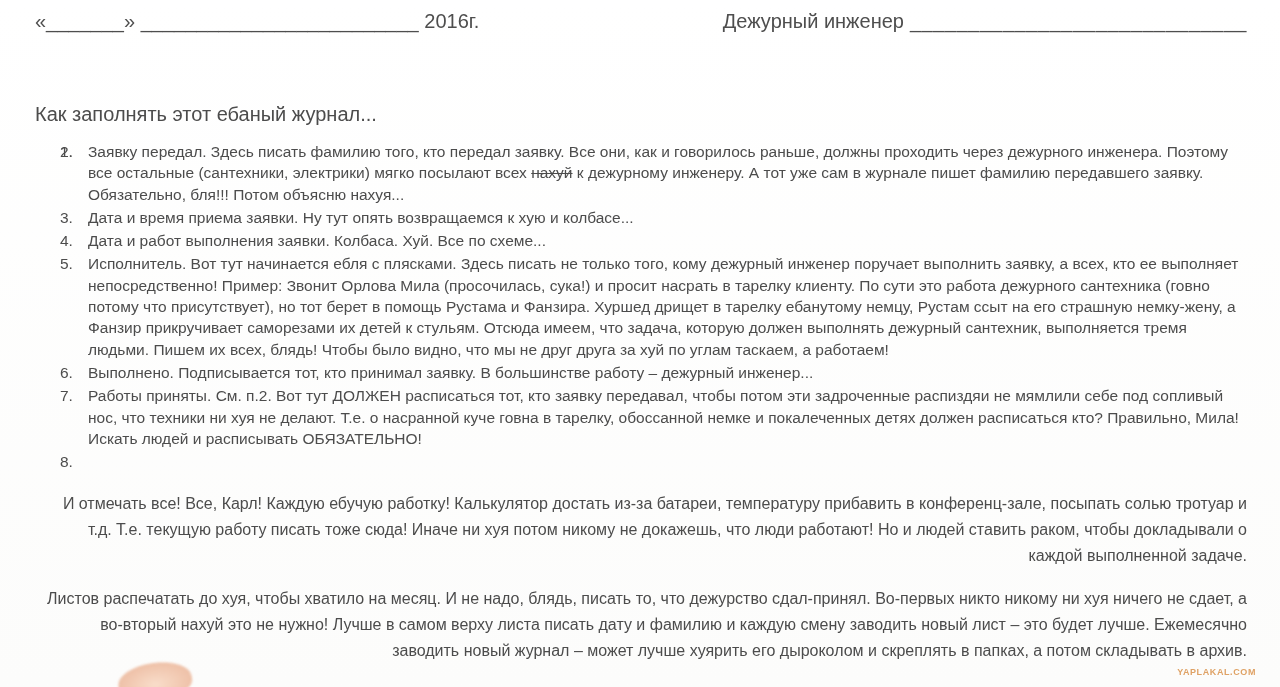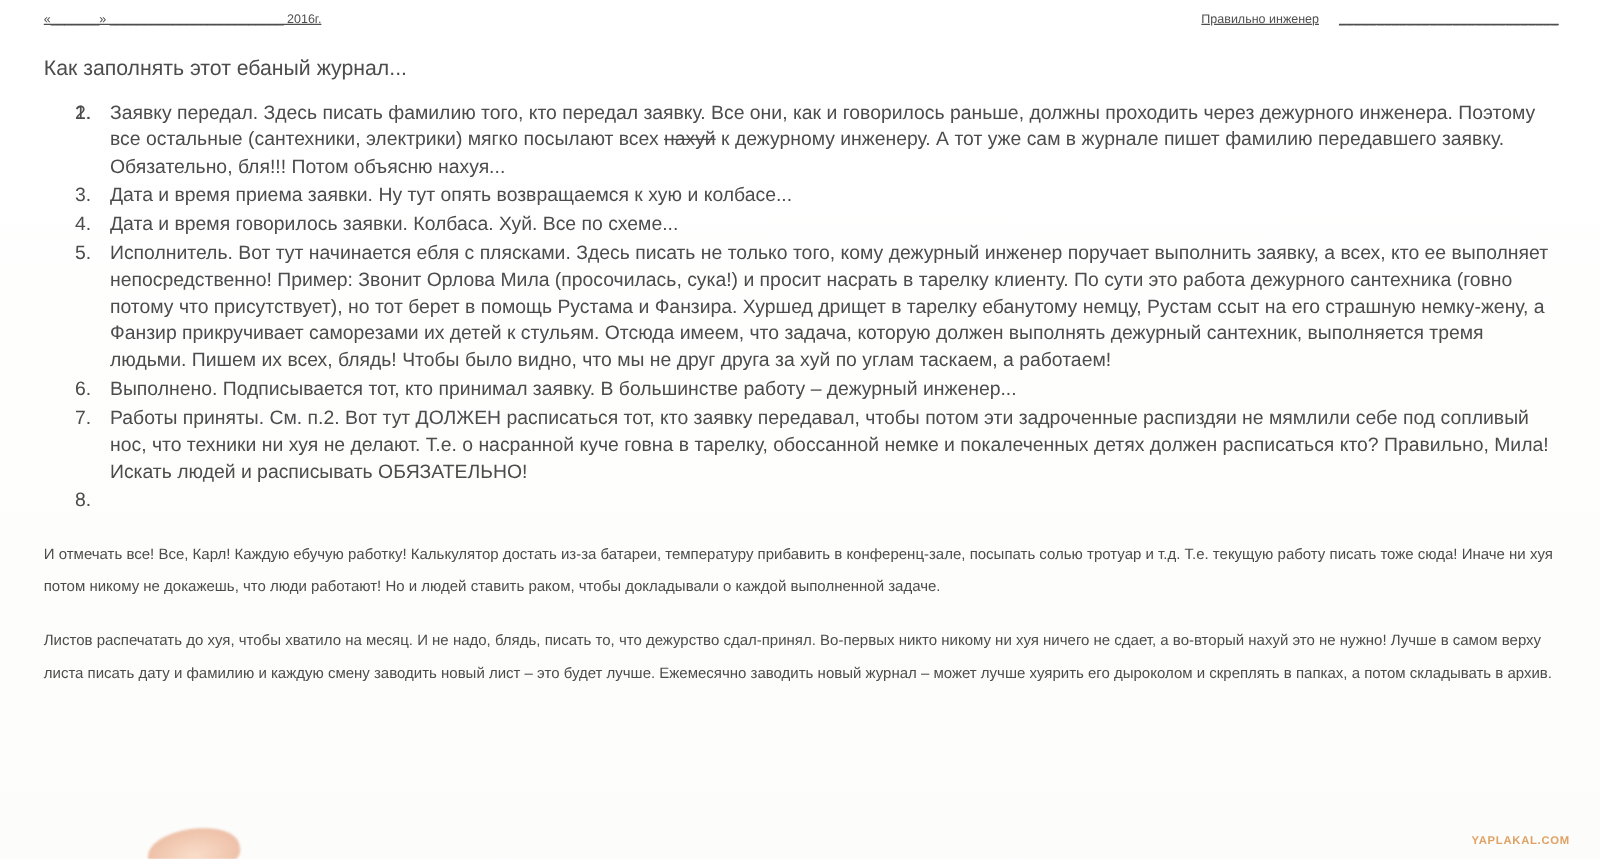--- a/index.html
+++ b/index.html
@@ -19,51 +19,51 @@
     width: 1280px;
     height: 687px;
     box-sizing: border-box;
     padding: 10px 33px 0 35px;
     background: linear-gradient(180deg, #ffffff 0%, #fcfcfb 100%);
   }
   .header-row {
     display: flex;
     justify-content: space-between;
     align-items: baseline;
-    font-size: 10px;
+    font-size: 20px;
     color: #4e4e4e;
-    text-decoration: underline;
   }
-  .blank { margin-left: 16px; letter-spacing: 0.5px; text-align: right; }
+  .blank { margin-left: 6px; letter-spacing: 0.5px; text-align: right; }
   .title {
-    margin: 24px 0 0 0;
-    font-size: 17px;
+    margin: 70px 0 0 0;
+    font-size: 20px;
   }
   ol.list {
     list-style: none;
     margin: 15px 0 0 0;
     padding: 0;
     font-size: 15.5px;
     line-height: 21.3px;
   }
   ol.list li {
     position: relative;
     padding-left: 53px;
     margin-bottom: 2px;
   }
   ol.list .num {
     position: absolute;
     left: 25px;
     top: 0;
   }
   .strike { text-decoration: line-through; }
   .para {
-    font-size: 12px;
+    font-size: 16px;
     line-height: 26px;
     margin: 0;
+    text-align: right;
   }
   .para-1 { margin-top: 42px; }
   .para-2 { margin-top: 17px; }
   .watermark {
     position: absolute;
     right: 24px;
     bottom: 10px;
     font-size: 9px;
     font-weight: bold;
     letter-spacing: 0.6px;
@@ -82,41 +82,41 @@
   }
 </style>
 </head>
 <body>
 
 <div class="page">
 
   <div class="header-row">
     <div class="date-line">«_______»  _________________________ 2016г.</div>
     <div class="engineer-line">
-      <span>Правильно инженер</span><span class="blank">_____________________________</span>
+      <span>Дежурный инженер</span><span class="blank">_____________________________</span>
     </div>
   </div>
 
   <p class="title">Как заполнять этот ебаный журнал...</p>
 
   <ol class="list">
     <li>
       <span class="num">1.</span>
     </li>
     <li>
       <span class="num">2.</span>
       <span class="txt"><span>Заявку передал. Здесь писать фамилию того, кто передал заявку. Все они, как и говорилось раньше, должны проходить через дежурного инженера. Поэтому все остальные (сантехники, электрики) мягко посылают всех </span><span class="strike">нахуй</span><span> к дежурному инженеру. А тот уже сам в журнале пишет фамилию передавшего заявку. Обязательно, бля!!! Потом объясню нахуя...</span></span>
     </li>
     <li>
       <span class="num">3.</span>
       <span class="txt">Дата и время приема заявки. Ну тут опять возвращаемся к хую и колбасе...</span>
     </li>
     <li>
       <span class="num">4.</span>
-      <span class="txt">Дата и время говорилось заявки. Колбаса. Хуй. Все по схеме...</span>
+      <span class="txt">Дата и работ выполнения заявки. Колбаса. Хуй. Все по схеме...</span>
     </li>
     <li>
       <span class="num">5.</span>
       <span class="txt">Исполнитель. Вот тут начинается ебля с плясками. Здесь писать не только того, кому дежурный инженер поручает выполнить заявку, а всех, кто ее выполняет непосредственно! Пример: Звонит Орлова Мила (просочилась, сука!) и просит насрать в тарелку клиенту. По сути это работа дежурного сантехника (говно потому что присутствует), но тот берет в помощь Рустама и Фанзира. Хуршед дрищет в тарелку ебанутому немцу, Рустам ссыт на его страшную немку-жену, а Фанзир прикручивает саморезами их детей к стульям. Отсюда имеем, что задача, которую должен выполнять дежурный сантехник, выполняется тремя людьми. Пишем их всех, блядь! Чтобы было видно, что мы не друг друга за хуй по углам таскаем, а работаем!</span>
     </li>
     <li>
       <span class="num">6.</span>
       <span class="txt">Выполнено. Подписывается тот, кто принимал заявку. В большинстве работу – дежурный инженер...</span>
     </li>
     <li>

